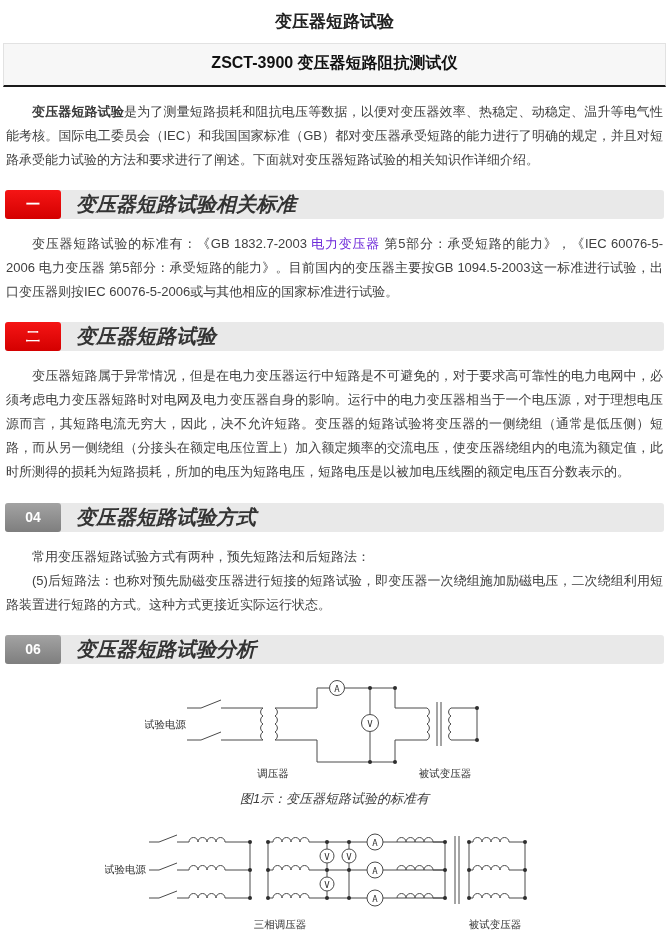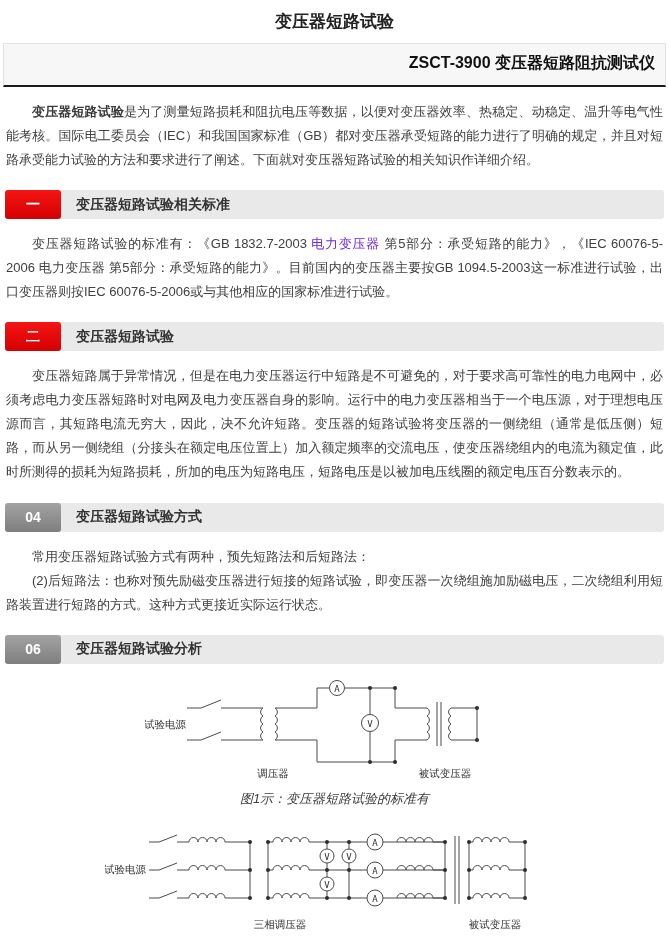--- a/index.html
+++ b/index.html
@@ -10,43 +10,43 @@
     color:#404040; font-size:13px;
   }
   .page { width:669px; padding-top:6px; }
   h1.page-title {
     text-align:center; font-size:17px; font-weight:bold; color:#222;
     padding:4px 0 10px;
   }
   .product-box {
     margin:0 3px; background:#f7f7f7;
     border:1px solid #e2e2e2; border-bottom:2px solid #1a1a1a;
-    text-align:right; font-size:16px; font-weight:bold; color:#111;
+    text-align:center; font-size:16px; font-weight:bold; color:#111;
     padding:9px 10px 11px;
   }
   p.para {
     margin:13px 6px 0; line-height:1.85; text-indent:2em;
     text-align:justify; color:#404040;
   }
   p.para b { color:#3a3a3a; }
   a.inline-link { color:#6d28d9; text-decoration:none; }
   .section-bar {
     display:flex; align-items:stretch; height:29px;
     background:#e9e9e9; margin:18px 5px 0; border-radius:3px;
   }
   .section-badge {
     width:56px; flex:0 0 56px; border-radius:3px;
     color:#fff; font-weight:bold; font-size:14px;
     display:flex; align-items:center; justify-content:center;
   }
   .badge-red   { background:linear-gradient(180deg,#f51515 0%,#d40000 100%); }
   .badge-gray  { background:linear-gradient(180deg,#a3a3a3 0%,#7e7e7e 100%); }
   .section-title {
-    font-weight:bold; font-size:14px; color:#333;
-    display:flex; align-items:center; margin-left:15px;
+    font-weight:bold; font-size:20px; color:#333;
+    display:flex; align-items:center; margin-left:15px;font-style:italic;
   }
   .figure { text-align:center; }
   .figure svg { display:inline-block; }
   .fig1 { margin-top:16px; }
   .fig2 { margin-top:20px; }
   .fig-caption {
     text-align:center; font-style:italic; font-size:13px; color:#3c3c3c;
     margin-top:3px;
   }
   .wire { stroke:#4a4a4a; stroke-width:1; fill:none; }
@@ -81,21 +81,21 @@
   </div>
 
   <p class="para">变压器短路属于异常情况，但是在电力变压器运行中短路是不可避免的，对于要求高可靠性的电力电网中，必须考虑电力变压器短路时对电网及电力变压器自身的影响。运行中的电力变压器相当于一个电压源，对于理想电压源而言，其短路电流无穷大，因此，决不允许短路。变压器的短路试验将变压器的一侧绕组（通常是低压侧）短路，而从另一侧绕组（分接头在额定电压位置上）加入额定频率的交流电压，使变压器绕组内的电流为额定值，此时所测得的损耗为短路损耗，所加的电压为短路电压，短路电压是以被加电压线圈的额定电压百分数表示的。</p>
 
   <div class="section-bar">
     <div class="section-badge badge-gray">04</div>
     <div class="section-title">变压器短路试验方式</div>
   </div>
 
   <p class="para" style="margin-bottom:0;">常用变压器短路试验方式有两种，预先短路法和后短路法：</p>
-  <p class="para" style="margin-top:0;">(2)后短路法：也称对预先励磁变压器进行短接的短路试验，即变压器一次绕组施加励磁电压，二次绕组利用短路装置进行短路的方式。这种方式更接近实际运行状态。</p>
+  <p class="para" style="margin-top:0;">(5)后短路法：也称对预先励磁变压器进行短接的短路试验，即变压器一次绕组施加励磁电压，二次绕组利用短路装置进行短路的方式。这种方式更接近实际运行状态。</p>
 
   <div class="section-bar">
     <div class="section-badge badge-gray">06</div>
     <div class="section-title">变压器短路试验分析</div>
   </div>
 
   <div class="figure fig1">
     <svg width="380" height="104" viewBox="0 0 380 104">
 
       <text class="svg-label" x="20" y="48" text-anchor="middle">试验电源</text>

